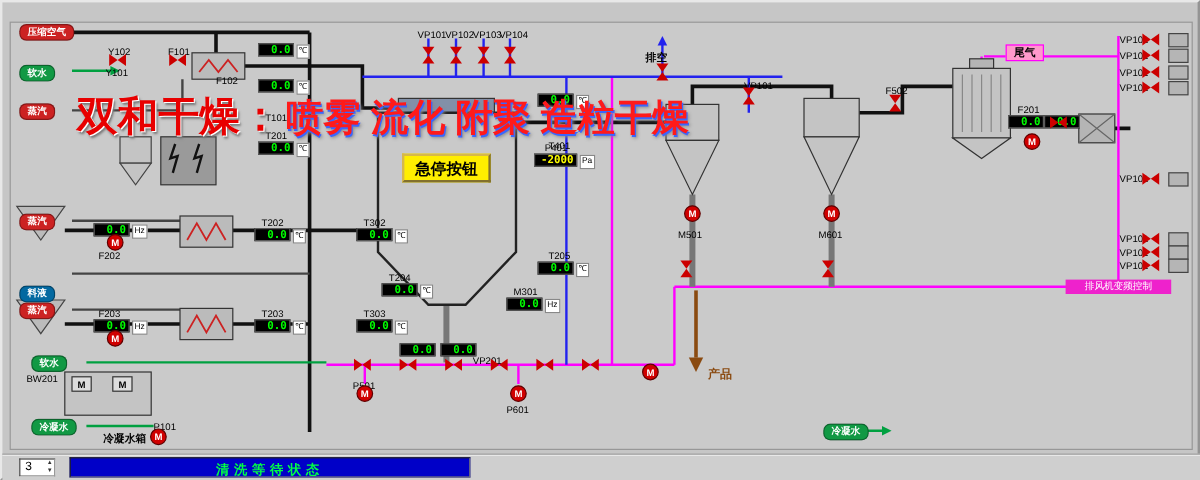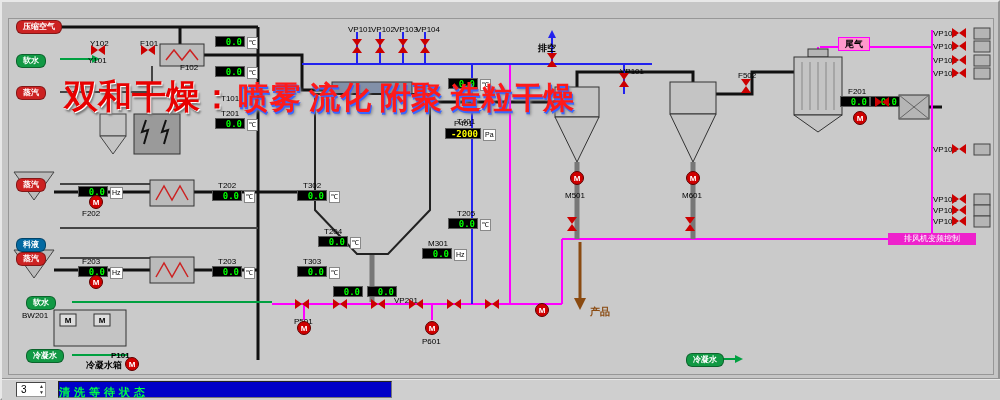--- a/index.html
+++ b/index.html
@@ -52,21 +52,21 @@
   .wm{position:absolute;left:62px;top:72px;z-index:40;font-weight:bold;white-space:nowrap;pointer-events:none;}
   .wm .p1{color:#e80000;font-size:34px;text-shadow:1px 1px 0 #fff,2px 3px 2px #777;}
   .wm .p2{color:#ff1a1a;font-size:31px;text-shadow:1px 2px 0 #3a66ff,2px 3px 3px #888;}
   
   .bottombar{position:absolute;left:0;top:376px;width:1000px;height:24px;background:#cfcfcf;
              border-top:2px groove #e8e8e8;z-index:20;box-sizing:border-box;}
   .counter{position:absolute;left:14px;top:380px;width:30px;height:15px;background:#fff;
            border:1px inset #999;font-size:10px;line-height:14px;padding-left:4px;z-index:21;box-sizing:border-box;}
   .counter .spins{position:absolute;right:1px;top:0;font-size:5px;line-height:6px;color:#333;text-align:center;}
   .statusbox{position:absolute;left:56px;top:379px;width:334px;height:17px;background:#0000c8;
-             border:1px inset #777;z-index:21;text-align:left;box-sizing:border-box;}
+             border:1px inset #777;z-index:21;text-align:center;box-sizing:border-box;}
   .statusbox span{color:#00ff44;font-size:11px;font-weight:bold;line-height:15px;letter-spacing:4px;}
   .btn{position:absolute;top:379px;height:17px;border:2px outset #efefef;background:#d4d0c8;
        font-size:10px;font-weight:bold;color:#000;text-align:center;line-height:13px;z-index:21;
        box-sizing:border-box;cursor:pointer;font-family:"Liberation Sans",sans-serif;}
   .btn.black{background:#111;color:#fff;}
   .btn.green{background:#00d02a;color:#000;}
 </style>
 </head>
 <body>
 
@@ -197,20 +197,21 @@
     <g>
       <rect x="52" y="308" width="72" height="36" fill="#c4c4c4" stroke="#333"></rect>
       <rect x="58" y="312" width="16" height="12" fill="#dddddd" stroke="#333"></rect>
       <rect x="92" y="312" width="16" height="12" fill="#dddddd" stroke="#333"></rect>
       <text x="66" y="321" font-size="8" font-weight="bold" text-anchor="middle">M</text>
       <text x="100" y="321" font-size="8" font-weight="bold" text-anchor="middle">M</text>
     </g>
   </svg>
 
   <div id="overlay">
+    <div class="estop">急停按钮</div>
     <div class="vent">排空</div>
     <div class="tailgas">尾气</div>
     <div class="product">产品</div>
     <div class="fanbox">排风机变频控制</div>
     <div class="tanklabel">冷凝水箱</div>
   <div class="pill" style="left: 14px; top: 18px; background: rgb(204, 34, 34);">压缩空气</div>
       <div class="pill" style="left: 14px; top: 52px; background: rgb(17, 153, 68);">软水</div>
       <div class="pill" style="left: 14px; top: 84px; background: rgb(204, 34, 34);">蒸汽</div>
       <div class="pill" style="left: 14px; top: 176px; background: rgb(204, 34, 34);">蒸汽</div>
       <div class="pill" style="left: 14px; top: 236px; background: #0369a1;">料液</div>
@@ -241,21 +242,21 @@
       <div class="tag" style="left: 618px; top: 66px;">VP101</div>
       <div class="tag" style="left: 426px; top: 238px;">M301</div>
       <div class="tag" style="left: 563px; top: 190px;">M501</div>
       <div class="tag" style="left: 680px; top: 190px;">M601</div>
       <div class="tag" style="left: 736px; top: 70px;">F502</div>
       <div class="tag" style="left: 846px; top: 86px;">F201</div>
       <div class="tag" style="left: 392px; top: 295px;">VP201</div>
       <div class="tag" style="left: 292px; top: 316px;">P501</div>
       <div class="tag" style="left: 420px; top: 336px;">P601</div>
       <div class="tag" style="left: 20px; top: 310px;">BW201</div>
-      <div class="tag" style="left: 109px; top: 350px; font-weight: bold;">P101</div>
+      <div class="tag" style="left: 126px; top: 350px;">P101</div>
       <div class="tag" style="left: 931px; top: 28px;">VP101</div>
       <div class="tag" style="left: 931px; top: 41px;">VP101</div>
       <div class="tag" style="left: 931px; top: 55px;">VP101</div>
       <div class="tag" style="left: 931px; top: 68px;">VP101</div>
       <div class="tag" style="left: 931px; top: 144px;">VP101</div>
       <div class="tag" style="left: 931px; top: 194px;">VP101</div>
       <div class="tag" style="left: 931px; top: 205px;">VP101</div>
       <div class="tag" style="left: 931px; top: 216px;">VP101</div>
       <div class="val" style="left: 213px; top: 34px; width: 30px;">0.0</div>
       <div class="unit" style="left: 245px; top: 35px;">℃</div>

